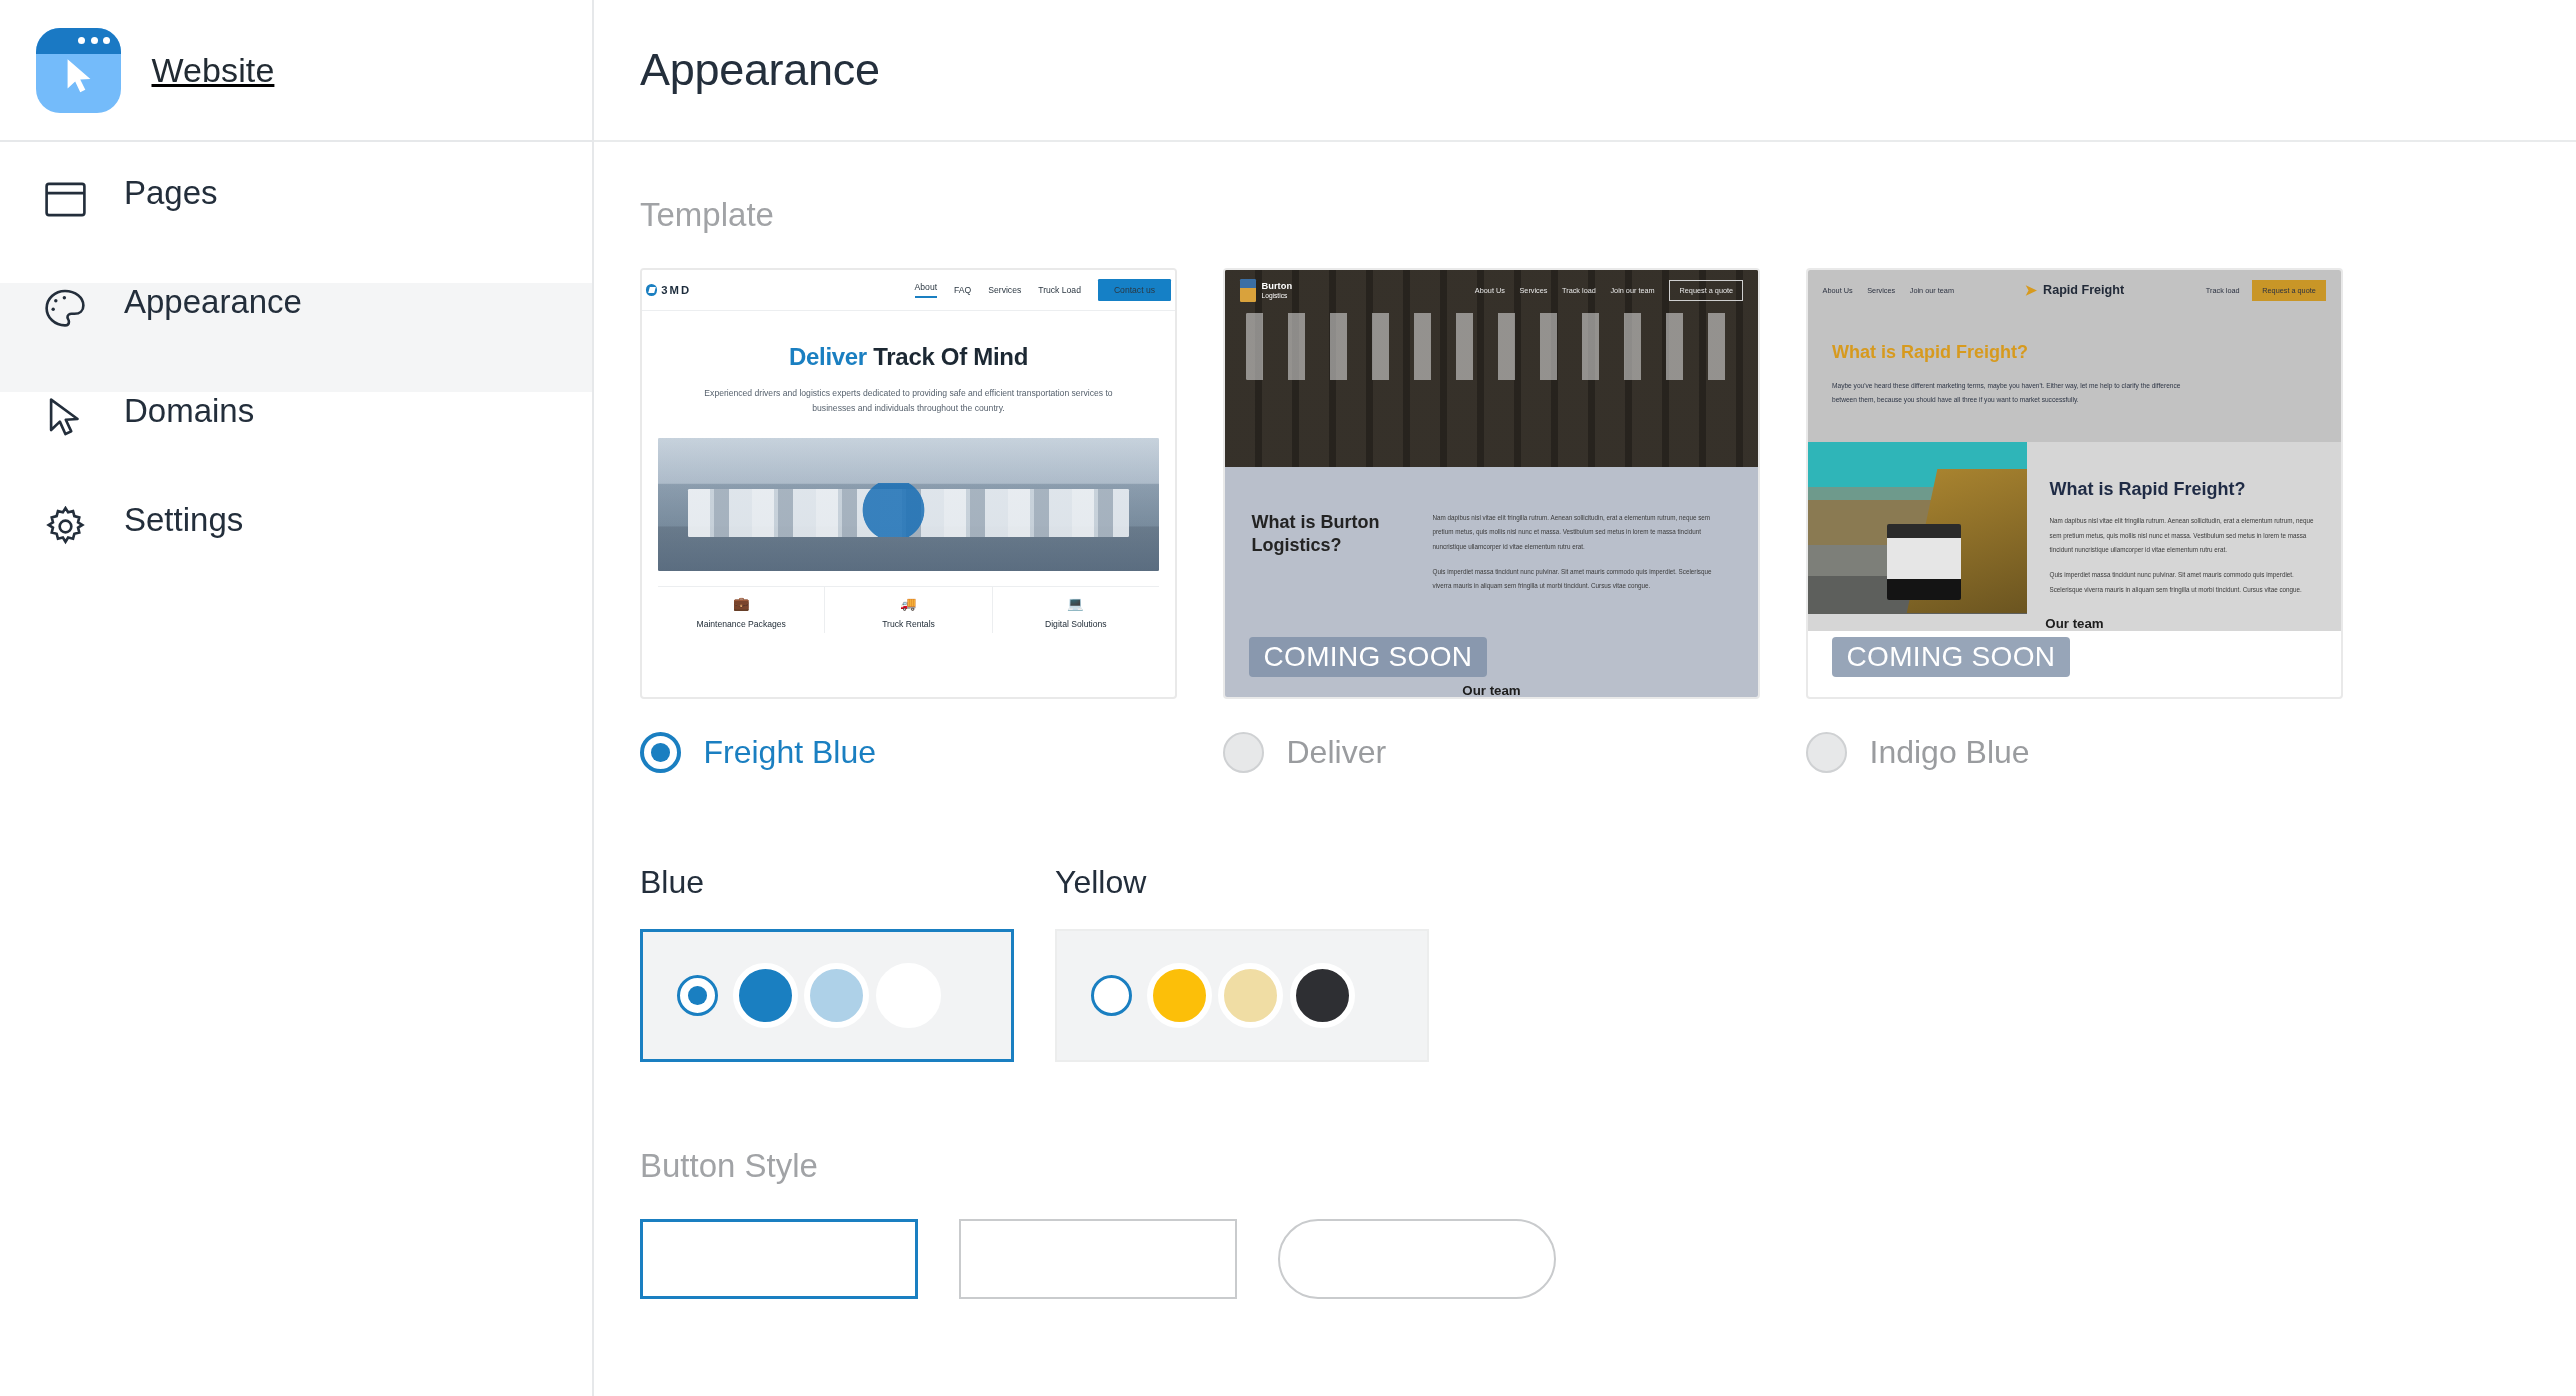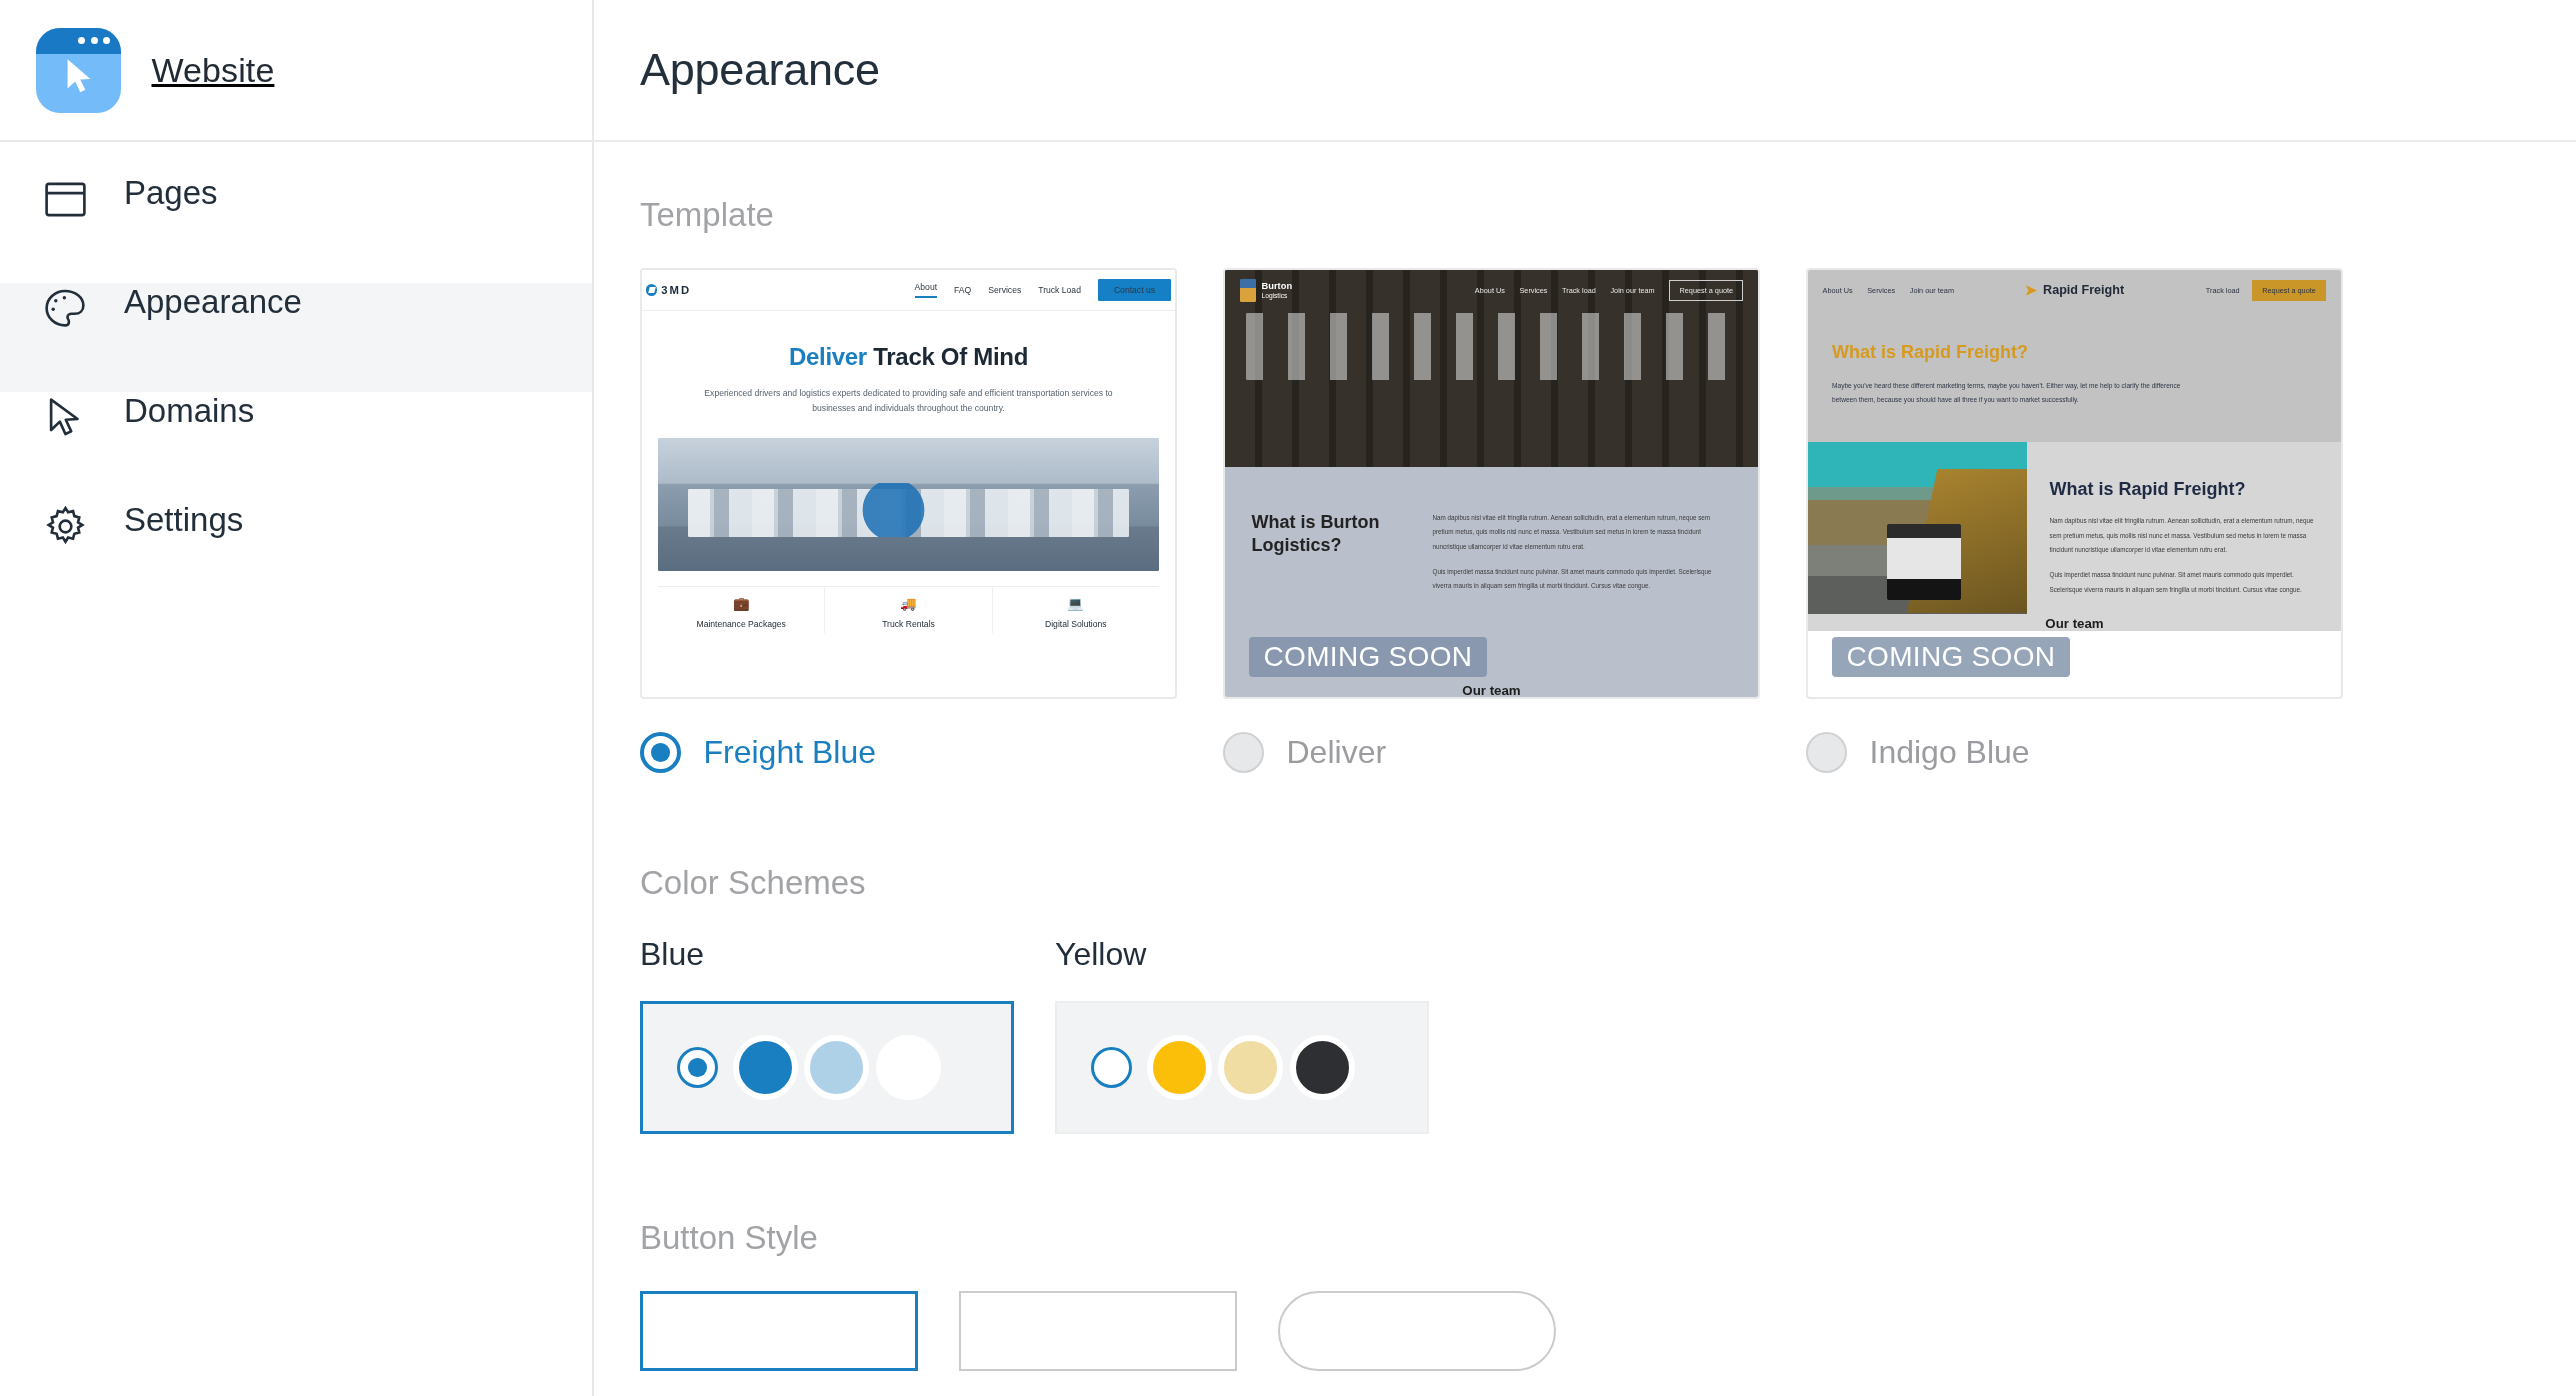--- a/index.html
+++ b/index.html
@@ -462,21 +462,20 @@
           </div>
           <div class="tpl-choice">
             <span class="radio off"></span>
             <span class="tpl-name off">Indigo Blue</span>
           </div>
         </div>
 
       </div>
 
       <div class="scheme-block">
-        <div class="section-label">Color Schemes</div>
 
         <div class="scheme-row">
 
           <div class="scheme">
             <div class="scheme-title">Blue</div>
             <div class="swatch-box sel">
               <span class="sw-radio">
                   <i></i>
                 </span>
               <span class="sw" style="background:#1a7fc1"></span>

